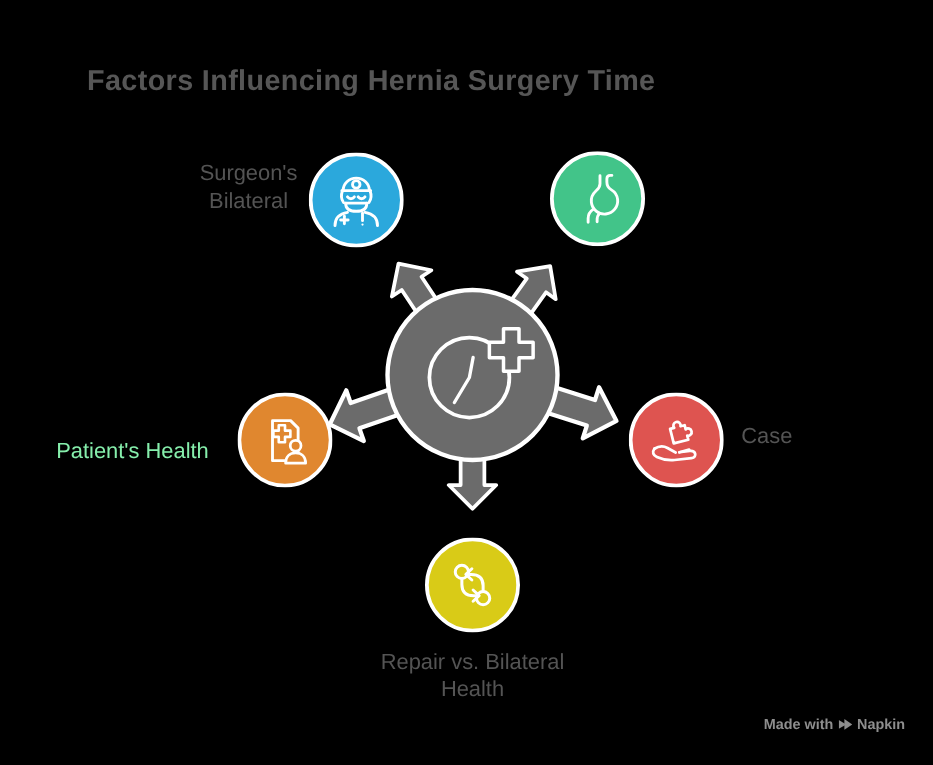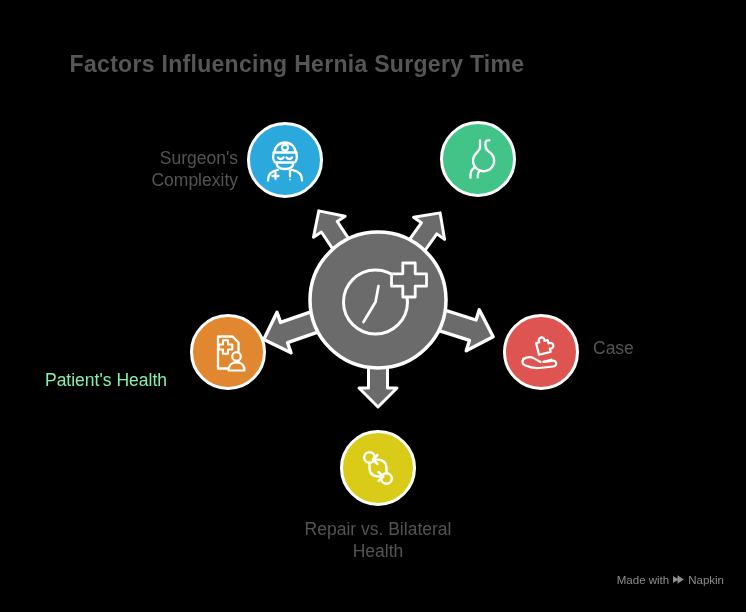--- a/index.html
+++ b/index.html
@@ -12,28 +12,28 @@
   .title{
     position:absolute;top:50px;left:0;width:594px;text-align:center;
     font-size:23px;font-weight:700;letter-spacing:.3px;line-height:28px;
   }
   .node{position:absolute;}
   .node svg{display:block;}
   .label{
     position:absolute;font-size:17.5px;font-weight:500;line-height:22px;
   }
   .label .ln{display:block;}
-  .lbl-right{text-align:right;margin-top:20px;}
+  .lbl-right{text-align:center;}
   .lbl-left{text-align:left;}
   .lbl-center{text-align:center;}
   .hub{position:absolute;left:238px;top:180px;}
   .watermark{
     position:absolute;right:22px;top:574px;
     display:flex;align-items:flex-start;gap:4px;
-    font-size:11.5px;font-weight:400;
+    font-size:11.5px;font-weight:700;
   }
   .wm-logo{display:inline-block;line-height:0;}
   .icon-stroke{fill:none;stroke:#FFFFFF;stroke-linecap:round;stroke-linejoin:round;}
 </style>
 </head>
 <body style="background: rgb(0, 0, 0);">
 
 <div class="stage">
 
   <div class="title" style="color: rgb(86, 86, 86);">Factors Influencing Hernia Surgery Time</div>
@@ -128,21 +128,21 @@
         <path d="M15.5 19 v4.5 c0 6 3.5 9 9.5 9 h3.5"></path>
         <path d="M24.5 28 L29.3 32.5 L24.5 37"></path>
         <path d="M32.5 29 v-4.5 c0 -6 -3.5 -9 -9.5 -9 h-3.5"></path>
         <path d="M23.5 11 L18.7 15.5 L23.5 20"></path>
       </g>
     </svg>
   </div>
 
   <div class="label lbl-right" style="right: 508px; top: 127px; color: rgb(84, 84, 84);">
     <span class="ln">Surgeon's</span>
-    <span class="ln">Complexity</span>
+    <span class="ln">Bilateral</span>
   </div>
 
 
   <div class="label lbl-right" style="right: 579px; top: 349px; color: #86efac;">
     <span class="ln">Patient's Health</span>
   </div>
 
   <div class="label lbl-left" style="left: 593px; top: 337px; color: rgb(84, 84, 84);">
     <span class="ln">Case</span>
   </div>

